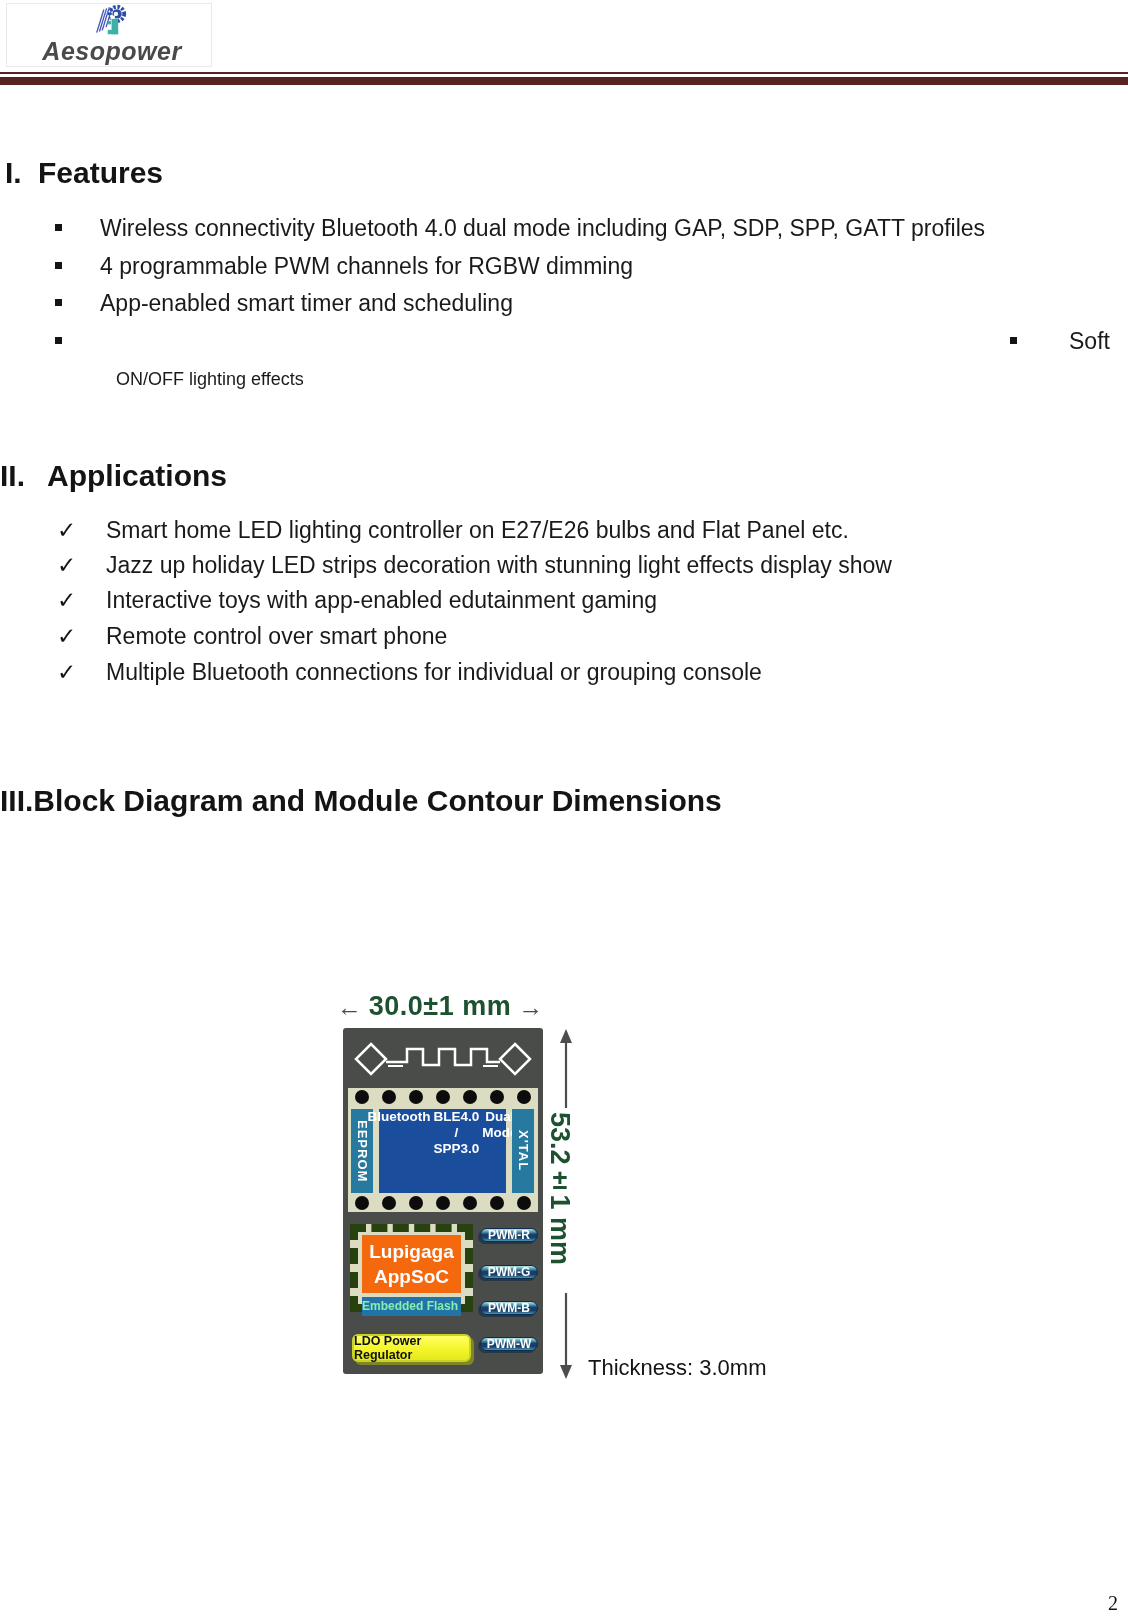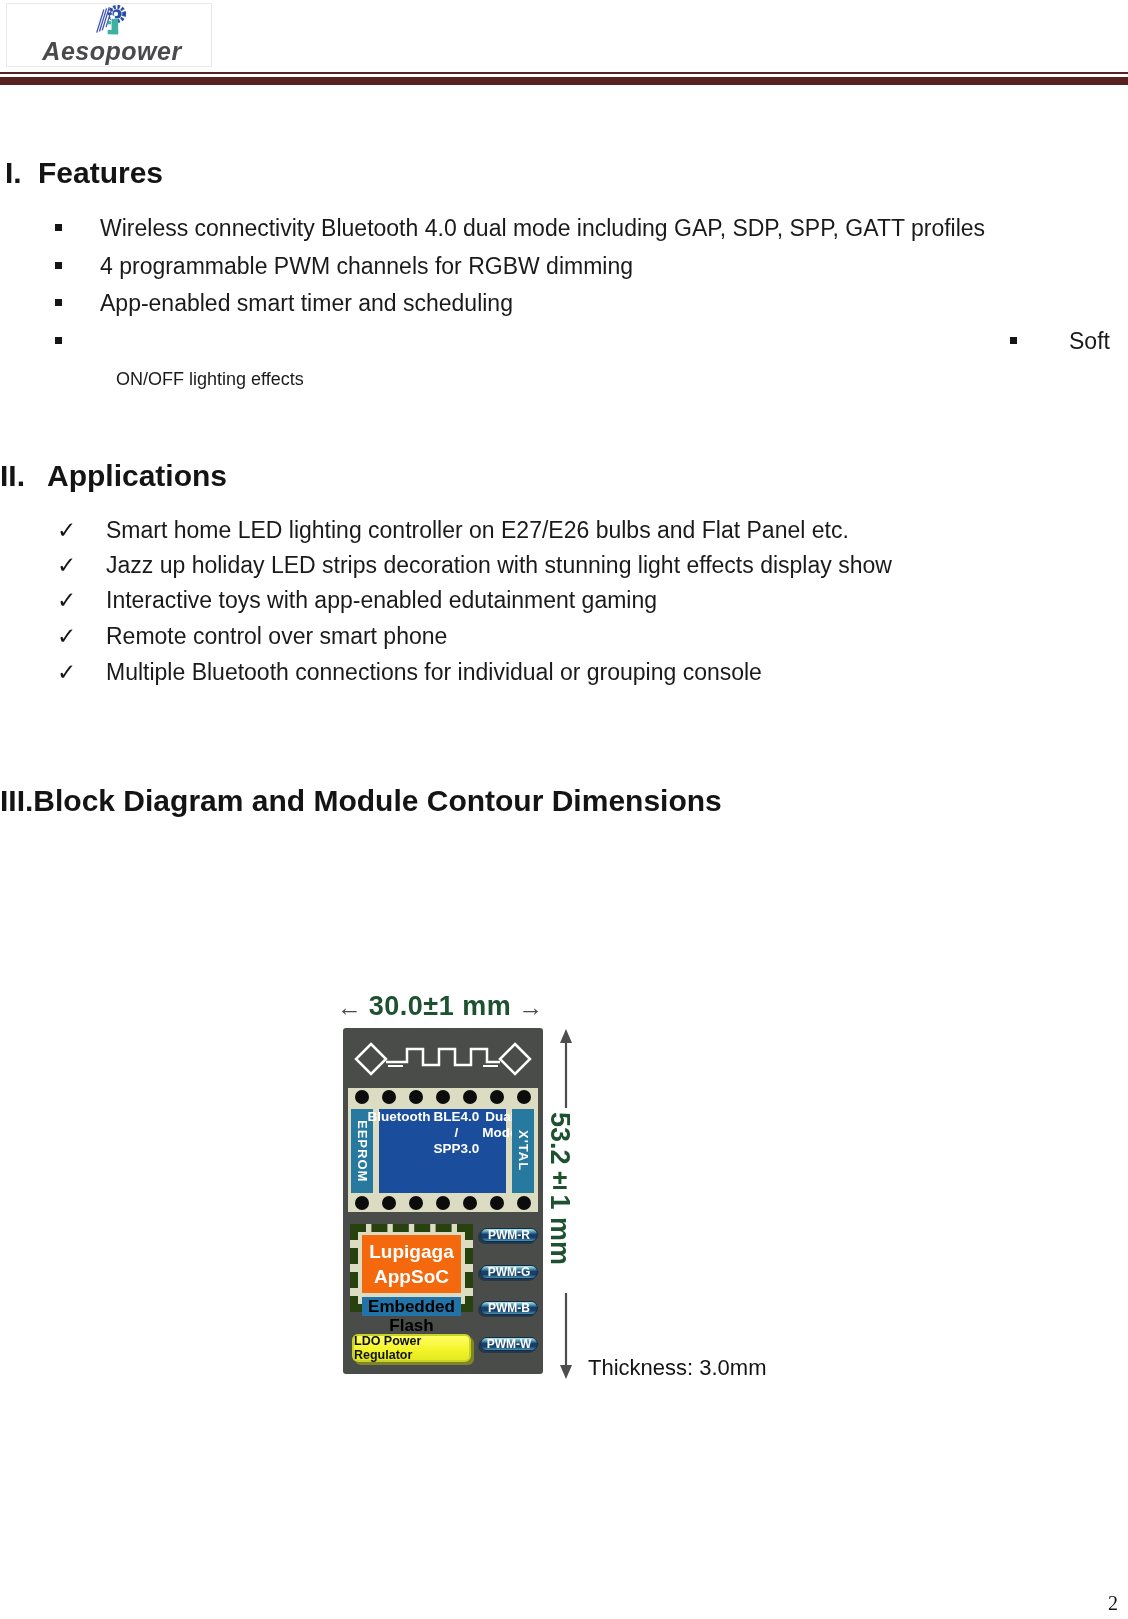--- a/index.html
+++ b/index.html
@@ -39,21 +39,21 @@
   .antenna{position:absolute;left:0;top:3px;}
   .panel{position:absolute;left:5px;top:60px;width:190px;height:124px;background:#dcdcc2;}
   .pads{position:absolute;left:7px;right:7px;display:flex;justify-content:space-between;}
   .pads.toprow{top:2px;} .pads.botrow{top:108px;}
   .pad{width:14px;height:14px;border-radius:50%;background:#0c0c0c;}
   .vblock{position:absolute;top:21px;width:22px;height:84px;background:#2779a0;color:#fff;font-weight:bold;font-size:13px;letter-spacing:1px;writing-mode:vertical-rl;display:flex;align-items:center;justify-content:center;}
   #eeprom{left:3px;} #xtal{left:164px;}
   .bt-box{position:absolute;left:31px;top:21px;width:127px;height:84px;background:#1a4e9d;color:#fff;font-weight:bold;font-size:13.5px;line-height:16px;text-align:center;display:flex;flex-direction:row;justify-content:center;gap:3px;}
   .chip{position:absolute;left:7px;top:196px;width:123px;height:88px;box-sizing:border-box;background:#dcdcc2;border:8px dashed #27420e;}
   .soc{margin:3px 4px 0;height:58px;background:#f4680e;color:#fff;font-weight:bold;font-size:19px;line-height:25px;text-align:center;display:flex;flex-direction:column;justify-content:center;}
-  .flash{margin:4px 4px 0;height:19px;background:#2173a8;color:#000000;font-weight:bold;font-size:17px;line-height:19px;text-align:center;}
+  .flash{margin:4px 4px 0;height:19px;background:#2173a8;color:#86efac;font-weight:bold;font-size:12px;line-height:19px;}
   .pwm{position:absolute;left:137px;width:58px;height:14px;box-sizing:border-box;border-radius:10px;border:1px solid #0d2d4e;background:linear-gradient(180deg,#bfe4e4 0%,#5fa8bc 20%,#16406b 45%,#16406b 72%,#4b96b4 100%);color:#fff;font-weight:bold;font-size:12px;display:flex;align-items:center;justify-content:center;box-shadow:-2px 2px 0 rgba(10,40,70,.55);}
   .ldo{position:absolute;left:9px;top:306px;width:119px;height:28px;box-sizing:border-box;border-radius:6px;border:2px solid #c9d325;background:linear-gradient(180deg,#ffff66 0%,#f4f52a 55%,#e3ea1d 100%);color:#111;font-weight:bold;font-size:12.5px;display:flex;align-items:center;justify-content:center;box-shadow:3px 3px 0 rgba(150,160,20,.7);}
 
   .vdim-svg{position:absolute;left:552px;top:1028px;}
   .vdim-text{position:absolute;left:544px;top:1112px;height:185px;writing-mode:vertical-rl;font-size:27px;font-weight:bold;color:#1d5130;white-space:nowrap;}
   .thickness{position:absolute;left:588px;top:1355px;font-size:22px;color:#141414;white-space:nowrap;}
   .pagenum{position:absolute;left:1108px;top:1592px;font-family:"Liberation Serif",serif;font-size:20px;color:#111;}
 </style>
 </head>
 <body>

